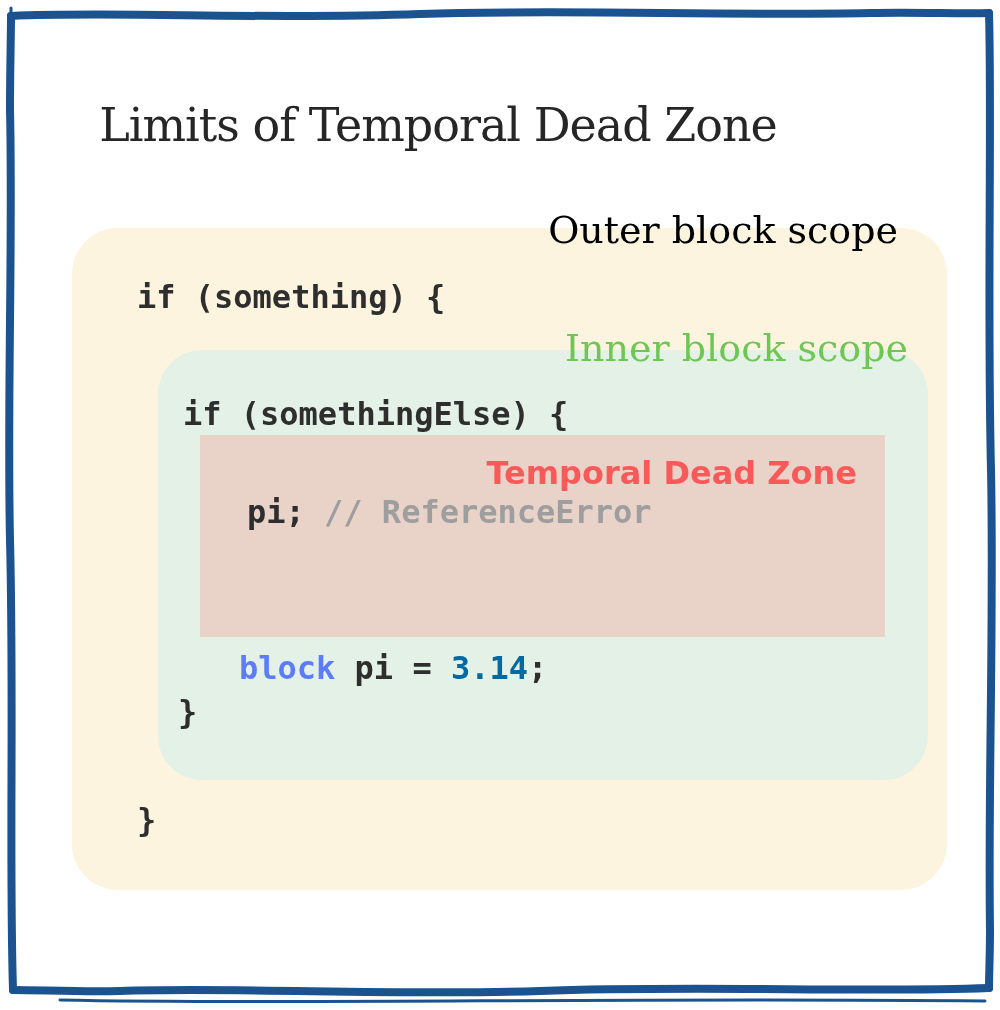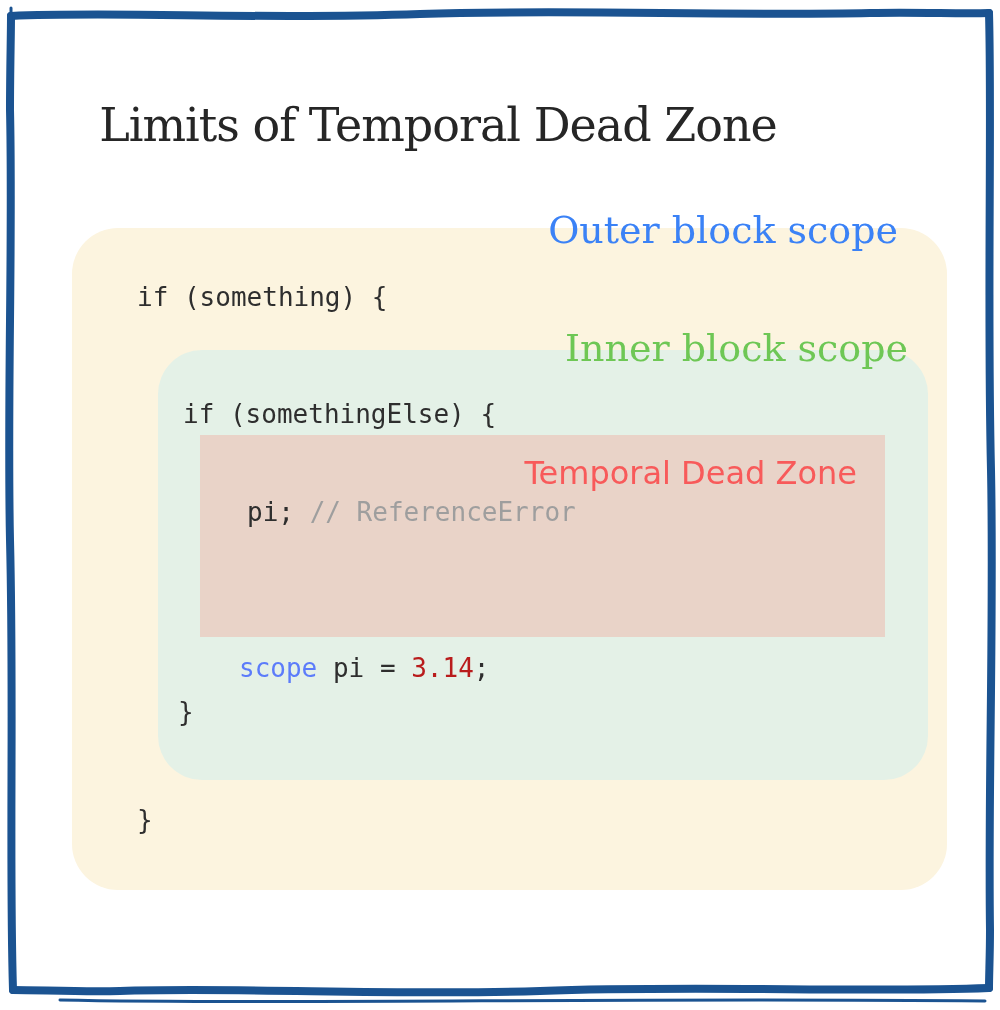--- a/index.html
+++ b/index.html
@@ -44,51 +44,51 @@
     background: #E9D3C8;
     border-radius: 0;
   }
   .scope-label {
     position: absolute;
     font-family: "DejaVu Serif", serif;
     font-size: 38px;
     line-height: 1;
     white-space: nowrap;
   }
-  .outer-label { right: 102px; top: 211px; color: #3b82f6; }
+  .outer-label { right: 102px; top: 211px; color: #000000; }
   .inner-label { right: 92px;  top: 329px; color: #6EC755; text-align: right; }
   .tdz-label {
     position: absolute;
     right: 143px; top: 457px;
     font-family: "DejaVu Sans", "Liberation Sans", sans-serif;
-    font-weight: 400;
+    font-weight: 700;
     font-size: 32px;
     line-height: 1;
     color: #F85A5A;
     white-space: nowrap;
     margin-left: 48px;
   }
   .code {
     position: absolute;
     font-family: "DejaVu Sans Mono", "Liberation Mono", monospace;
-    font-weight: 400;
-    font-size: 26px;
+    font-weight: 700;
+    font-size: 32px;
     line-height: 40px;
     color: #2E2E2E;
     white-space: pre;
   }
   .code-line-1 { left: 137px; top: 277px; }
   .code-line-2 { left: 183px; top: 394px; }
   .code-line-3 { left: 247px; top: 492px; }
   .code-line-4 { left: 239px; top: 648px; }
   .code-line-5 { left: 178px; top: 692px; }
   .code-line-6 { left: 137px; top: 800px; }
   .tok-comment { color: #9E9E9E; }
   .tok-keyword { color: #5C7CFA; }
-  .tok-number  { color: #b91c1c; }
+  .tok-number  { color: #0369a1; }
 </style>
 </head>
 <body>
 
 <svg class="frame-svg" viewBox="0 0 1000 1010" xmlns="http://www.w3.org/2000/svg">
   <g fill="none" stroke="#1B5391" stroke-linecap="round" stroke-linejoin="round">
     <path stroke-width="8" d="M 11 16 C 120 11, 260 20, 420 14 C 560 9, 720 16, 870 13 C 920 12, 960 14, 989 13"></path>
     <path stroke-width="8" d="M 989 13 C 992 120, 987 300, 991 470 C 994 620, 988 790, 990 930 C 990 955, 989 975, 989 988"></path>
     <path stroke-width="8" d="M 989 988 C 860 993, 700 985, 540 991 C 400 996, 240 987, 120 991 C 80 992, 40 990, 13 990"></path>
     <path stroke-width="8" d="M 13 990 C 9 860, 14 700, 10 540 C 7 400, 13 240, 10 110 C 10 70, 11 35, 11 16"></path>
@@ -105,16 +105,16 @@
 
 <div class="scope-label outer-label">Outer block scope</div>
 <div class="scope-label inner-label">Inner block scope</div>
 <div class="tdz-label">Temporal Dead Zone</div>
 
 <div class="code code-line-1">if (something) {</div>
 <div class="code code-line-2">if (somethingElse) {</div>
 
 <div class="code code-line-3"><span>pi; </span><span class="tok-comment">// ReferenceError</span></div>
 
-<div class="code code-line-4"><span class="tok-keyword">scope</span><span> pi </span><span>= </span><span class="tok-number">3.14</span><span>;</span></div>
+<div class="code code-line-4"><span class="tok-keyword">block</span><span> pi </span><span>= </span><span class="tok-number">3.14</span><span>;</span></div>
 
 <div class="code code-line-5">}</div>
 <div class="code code-line-6">}</div>
 
 </body></html>

